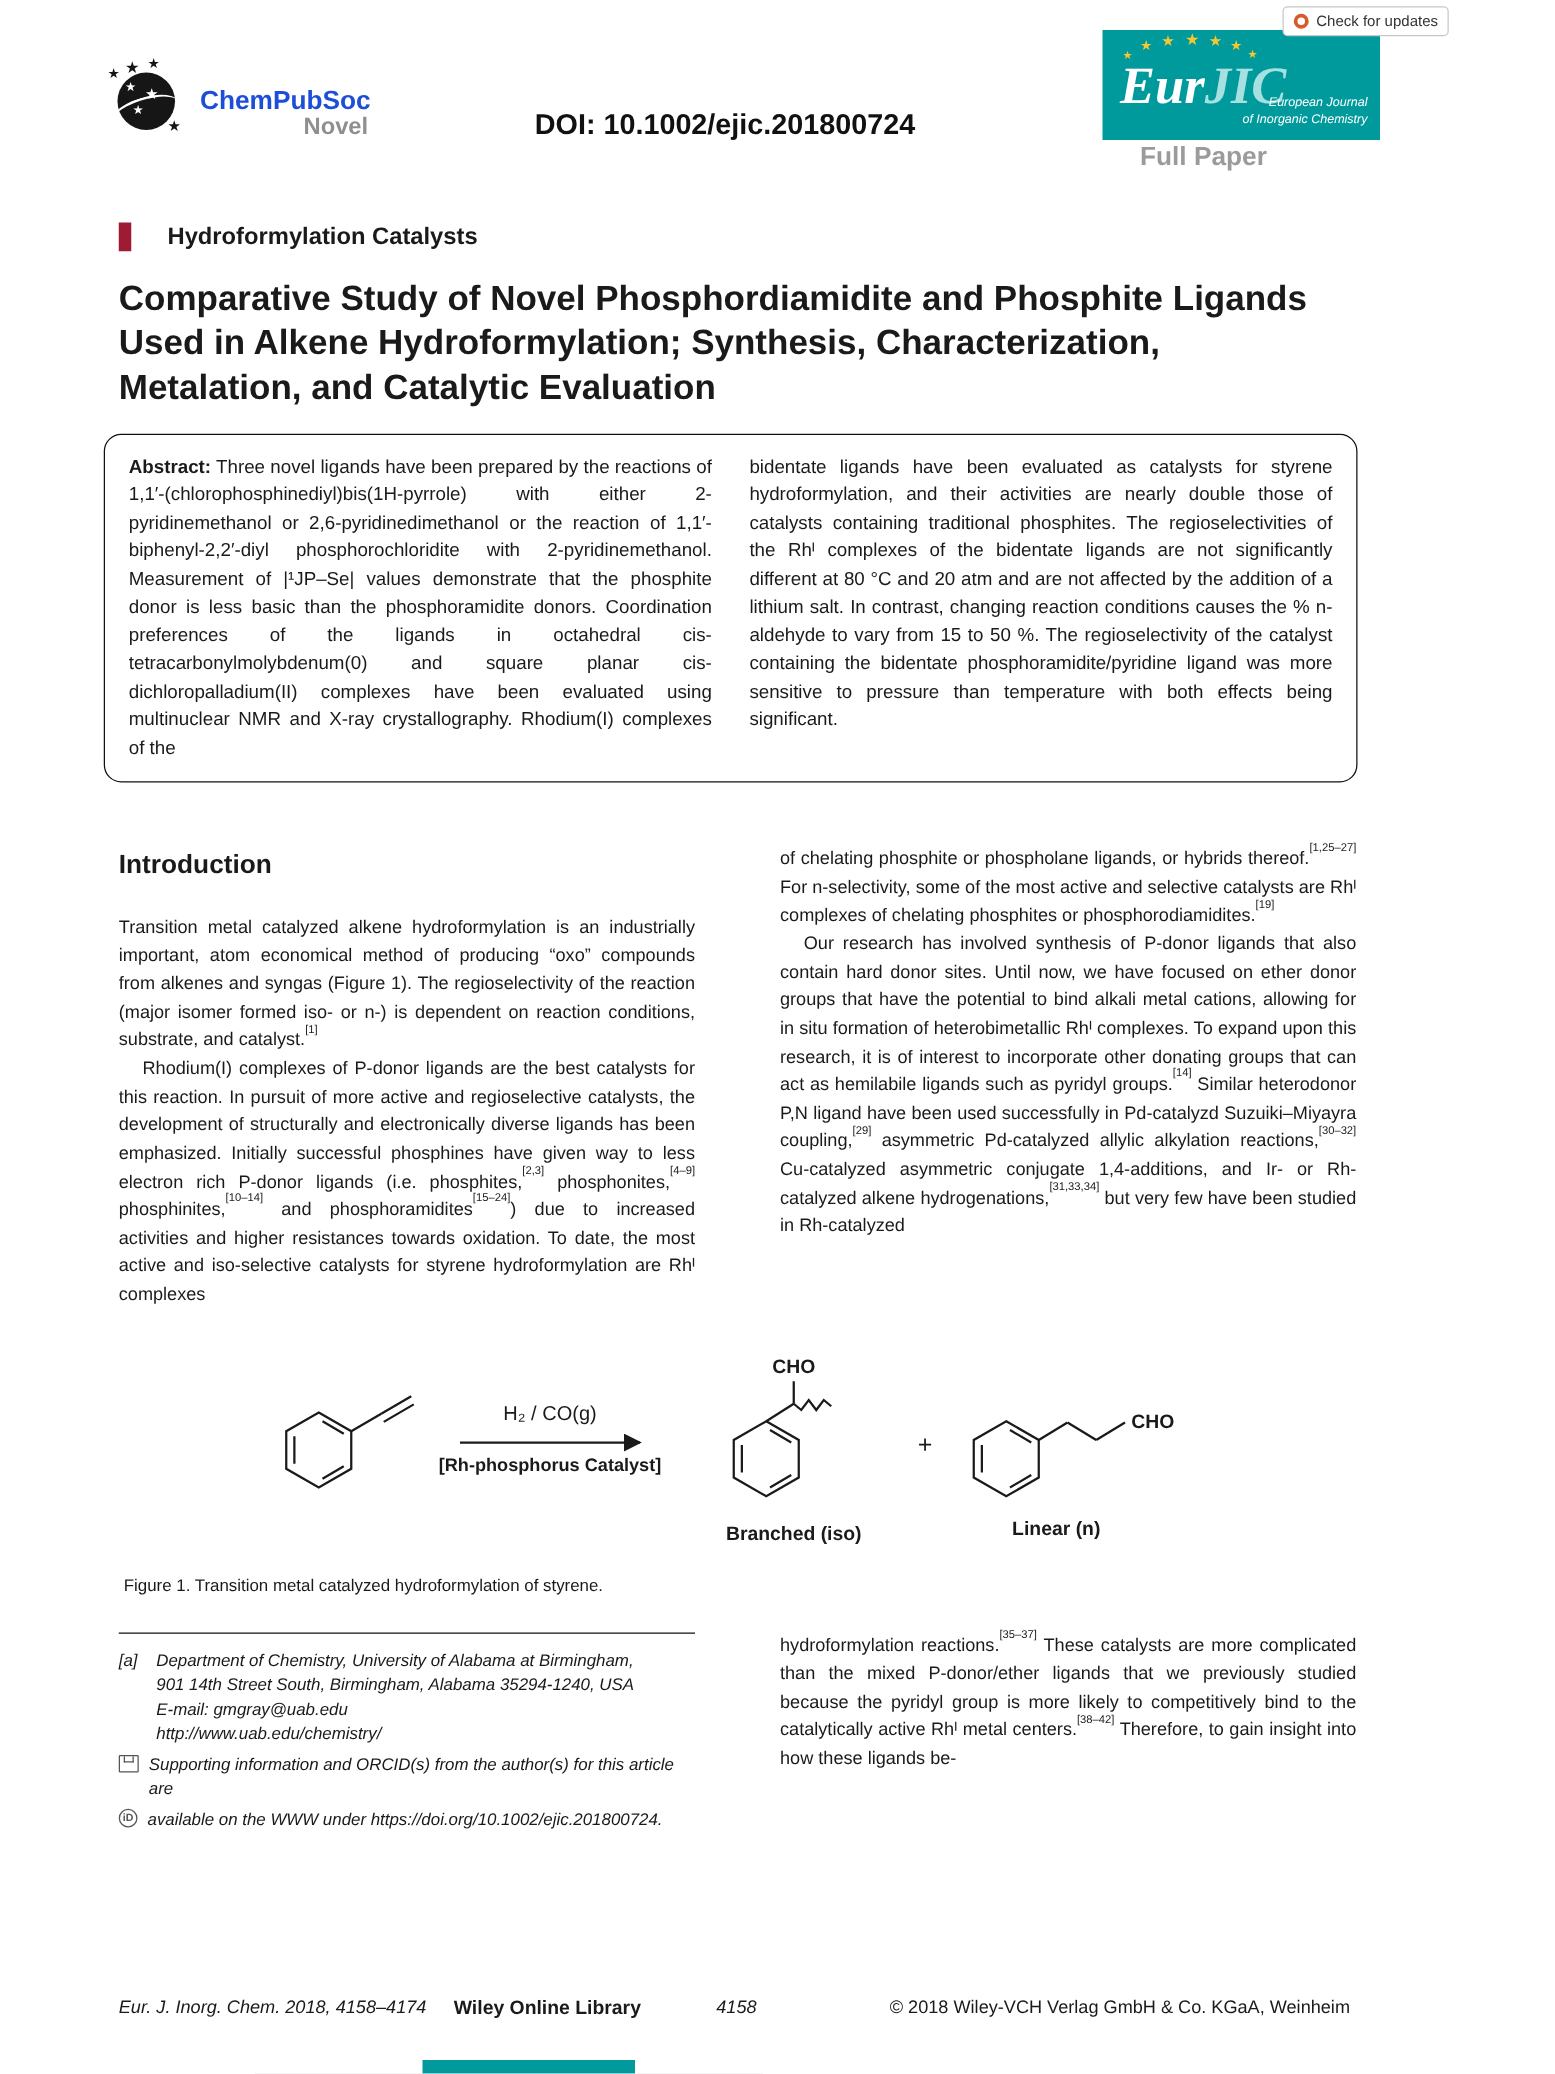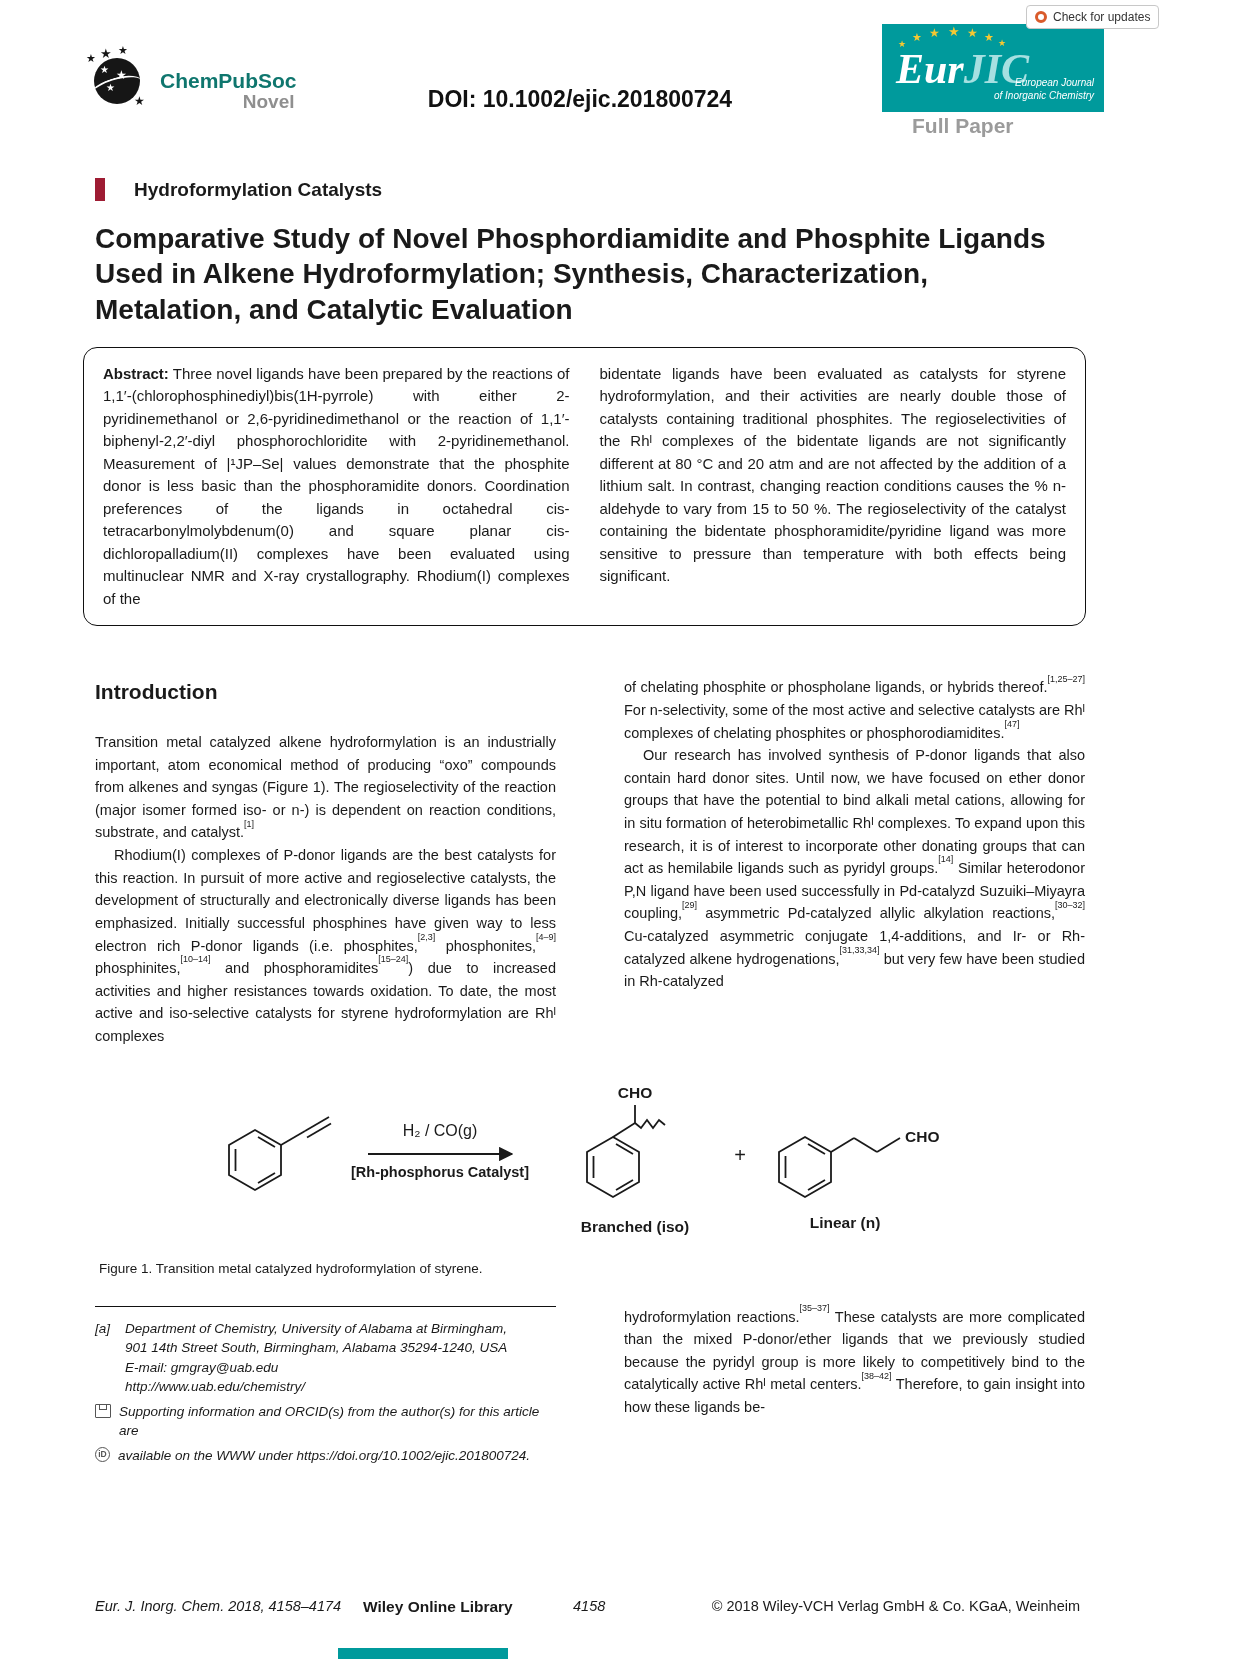--- a/index.html
+++ b/index.html
@@ -8,21 +8,21 @@
   sup{font-size:62%;line-height:0;position:relative;top:-0.55em;}
 
   
   .cps{position:absolute;left:86px;top:50px;display:flex;align-items:center;gap:12px;}
   .cps-emblem{position:relative;width:62px;height:62px;}
   .cps-globe{position:absolute;left:8px;top:8px;width:46px;height:46px;border-radius:50%;background:#161616;overflow:hidden;}
   .cps-globe .w{position:absolute;color:#fff;font-style:normal;}
   .cps-globe .swoosh{position:absolute;left:-8px;top:20px;width:60px;height:26px;border-top:2.5px solid #fff;border-radius:50%;transform:rotate(-18deg);}
   .cps-out{position:absolute;color:#161616;}
   .cps-text{line-height:1.05;}
-  .cps-name{font-size:21px;font-weight:bold;color:#0f766e;margin-top:20px;}
+  .cps-name{font-size:21px;font-weight:bold;color:#1d4ed8;margin-top:20px;}
   .cps-region{font-size:19px;font-weight:bold;color:#8f8f8f;text-align:right;padding-right:2px;}
   .doi{position:absolute;left:300px;top:86px;width:560px;text-align:center;font-size:23px;font-weight:bold;color:#111;}
 
   .jr-box{position:absolute;left:882px;top:24px;width:222px;height:88px;background:#009a9c;}
   .jr-star{position:absolute;color:#f5c832;line-height:1;}
   .jr-name{position:absolute;left:14px;top:24px;font-family:"Liberation Serif",serif;font-style:italic;font-weight:bold;font-size:42px;line-height:1;}
   .jr-eur{color:#ffffff;}
   .jr-jic{color:#a6e0e1;}
   .jr-sub{position:absolute;right:10px;bottom:10px;text-align:right;color:#ffffff;font-size:10px;font-style:italic;line-height:1.3;}
   .full-paper{position:absolute;left:912px;top:114px;font-size:21px;font-weight:bold;color:#9b9b9b;}
@@ -142,21 +142,21 @@
       </div>
     </div>
 
     <div class="columns">
       <div class="col">
         <h2 class="intro-h">Introduction</h2>
         <p>Transition metal catalyzed alkene hydroformylation is an industrially important, atom economical method of producing “oxo” compounds from alkenes and syngas (Figure 1). The regioselectivity of the reaction (major isomer formed iso- or n-) is dependent on reaction conditions, substrate, and catalyst.<sup>[1]</sup></p>
         <p class="indent">Rhodium(I) complexes of P-donor ligands are the best catalysts for this reaction. In pursuit of more active and regioselective catalysts, the development of structurally and electronically diverse ligands has been emphasized. Initially successful phosphines have given way to less electron rich P-donor ligands (i.e. phosphites,<sup>[2,3]</sup> phosphonites,<sup>[4–9]</sup> phosphinites,<sup>[10–14]</sup> and phosphoramidites<sup>[15–24]</sup>) due to increased activities and higher resistances towards oxidation. To date, the most active and iso-selective catalysts for styrene hydroformylation are Rhᴵ complexes</p>
       </div>
       <div class="col">
-        <p>of chelating phosphite or phospholane ligands, or hybrids thereof.<sup>[1,25–27]</sup> For n-selectivity, some of the most active and selective catalysts are Rhᴵ complexes of chelating phosphites or phosphorodiamidites.<sup>[47]</sup></p>
+        <p>of chelating phosphite or phospholane ligands, or hybrids thereof.<sup>[1,25–27]</sup> For n-selectivity, some of the most active and selective catalysts are Rhᴵ complexes of chelating phosphites or phosphorodiamidites.<sup>[19]</sup></p>
         <p class="indent">Our research has involved synthesis of P-donor ligands that also contain hard donor sites. Until now, we have focused on ether donor groups that have the potential to bind alkali metal cations, allowing for in situ formation of heterobimetallic Rhᴵ complexes. To expand upon this research, it is of interest to incorporate other donating groups that can act as hemilabile ligands such as pyridyl groups.<sup>[14]</sup> Similar heterodonor P,N ligand have been used successfully in Pd-catalyzd Suzuiki–Miyayra coupling,<sup>[29]</sup> asymmetric Pd-catalyzed allylic alkylation reactions,<sup>[30–32]</sup> Cu-catalyzed asymmetric conjugate 1,4-additions, and Ir- or Rh-catalyzed alkene hydrogenations,<sup>[31,33,34]</sup> but very few have been studied in Rh-catalyzed</p>
       </div>
     </div>
 
     <div class="figure-wrap">
       <svg class="scheme" viewBox="0 0 980 175" width="980" height="175">
         <defs>
           <marker id="arr" viewBox="0 0 10 10" refX="9" refY="5" markerWidth="8" markerHeight="8" orient="auto">
             <path d="M0,0 L10,5 L0,10 z" fill="#1a1a1a"></path>
           </marker>

